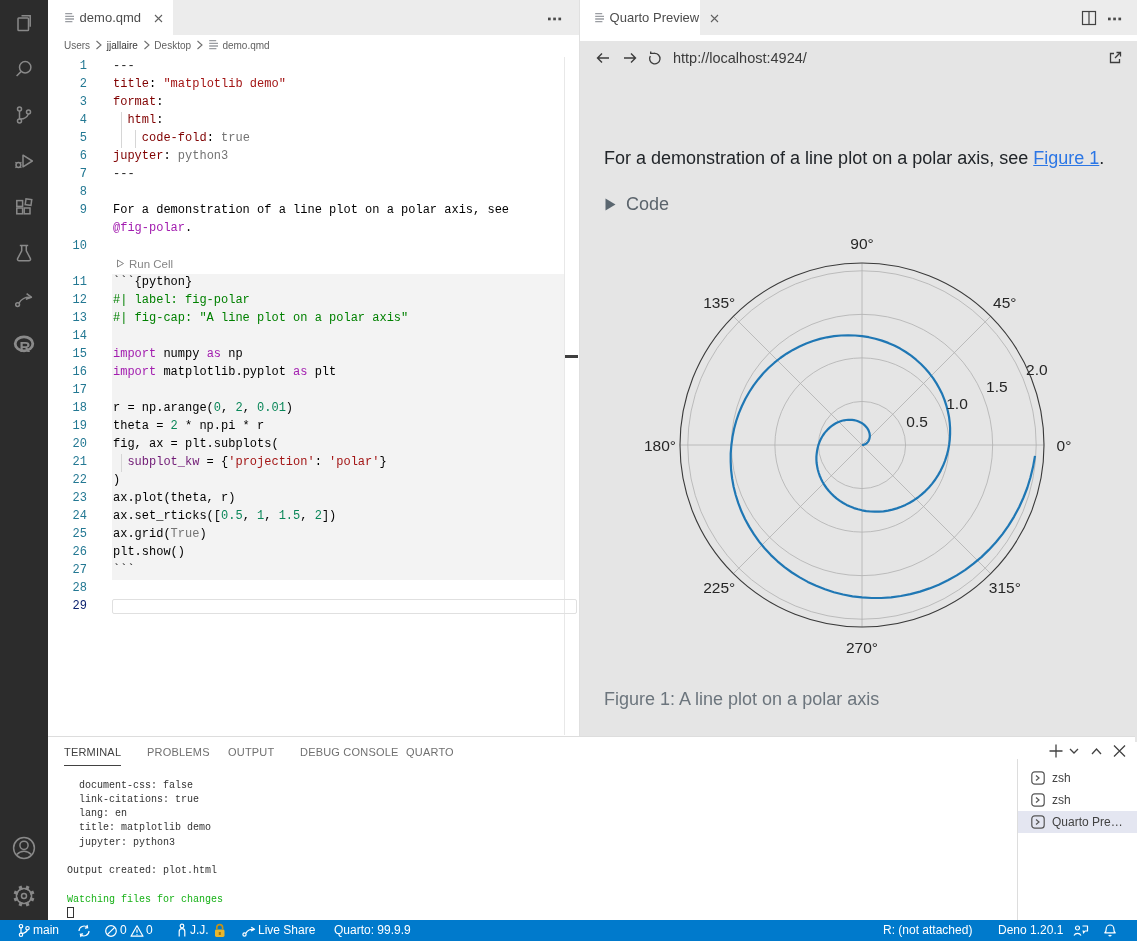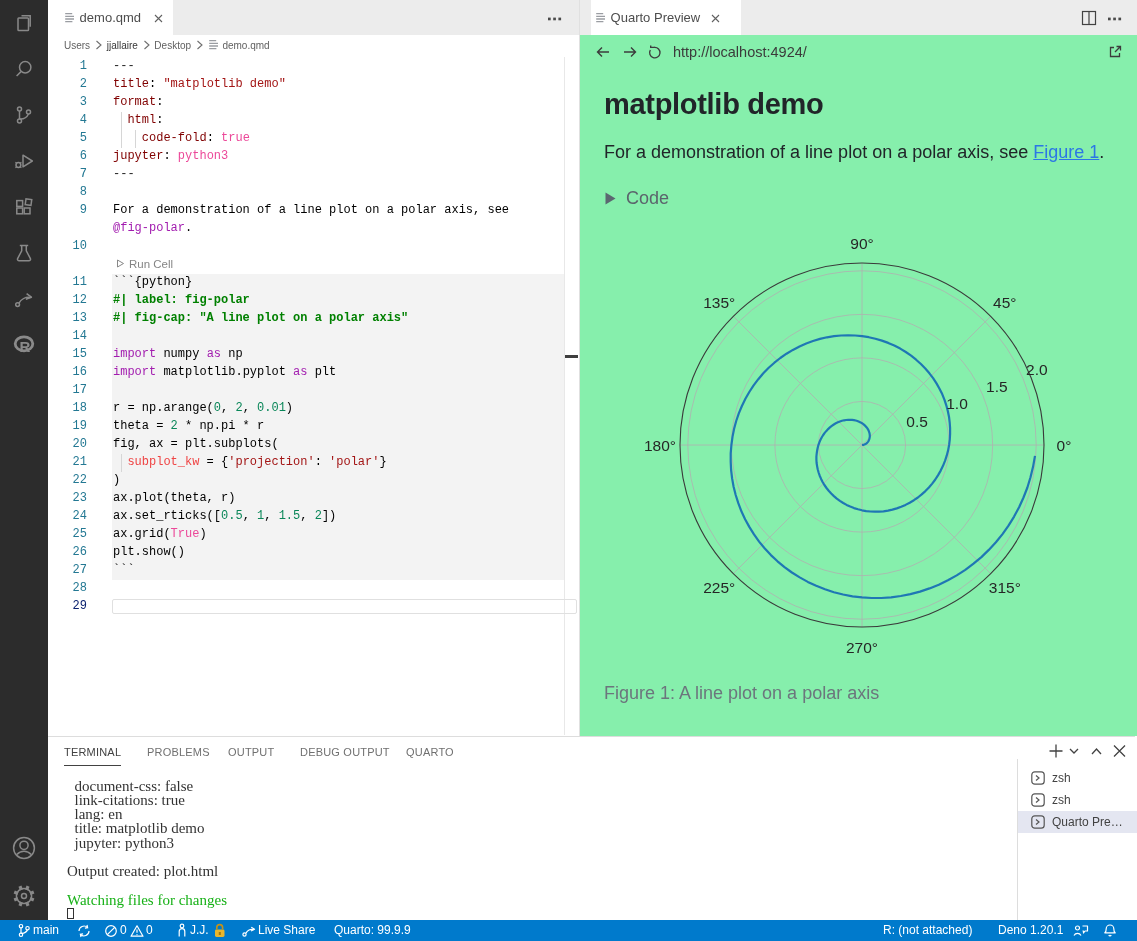--- a/index.html
+++ b/index.html
@@ -7,38 +7,38 @@
 #statusbar{position:absolute;left:0;top:920px;width:1137px;height:21px;background:#007acc;color:#fff;font-size:12px;}
 #ltabs{position:absolute;left:48px;top:0;width:531px;height:35px;background:#ececec}
 #rtabs{position:absolute;left:580px;top:0;width:557px;height:35px;background:#ececec}
 .tab{position:absolute;top:0;height:35px;background:#fff;color:#333;font-size:13px;line-height:35px;white-space:nowrap}
 #crumbs{position:absolute;left:48px;top:35px;width:531px;height:22px;background:#fff;color:#616161;font-size:10px;line-height:22px;white-space:nowrap}
 #gutter{position:absolute;left:48px;top:57px;width:39px;text-align:right;color:#237893;font-family:"Liberation Mono", monospace;font-size:12px}
 #gutter div{height:18px;line-height:18px}
 #gutter .cur{color:#0b216f}
 #codelines{position:absolute;left:113px;top:57px;color:#000;font-family:"Liberation Mono", monospace;font-size:12px;white-space:pre}
 #codelines div{height:18px;line-height:18px}
-.k{color:#800000} .s{color:#a31515} .b{color:#ec4899} .m{color:#a21caf}
-.n{color:#098658} .v{color:#ef4444} .d{color:#222}
-.c{color:#008000;font-weight:bold}
+.k{color:#800000} .s{color:#a31515} .b{color:#737373} .m{color:#a21caf}
+.n{color:#098658} .v{color:#701a75} .d{color:#222}
+.c{color:#008000;font-weight:normal}
 .rc{font-family:"Liberation Sans", sans-serif;font-size:11.5px;color:#858585;line-height:18px;height:18px;padding-left:3px}
 #cellbg{position:absolute;left:112px;top:274px;width:452px;height:306px;background:#f3f3f3}
 #emptybox{position:absolute;left:112px;top:599px;width:465px;height:15px;border:1px solid #e0e0e0;border-radius:2px}
 .guide{position:absolute;width:1px;background:#d6d6d6}
 #panel{position:absolute;left:48px;top:736px;width:1087px;height:184px;background:#fff;border-top:1px solid #ddd;font-family:"Liberation Sans", sans-serif}
 .ptab{position:absolute;top:0;height:29px;line-height:31px;font-size:11px;color:#707070;letter-spacing:0.2px}
 .ptab.act{color:#424242;border-bottom:1px solid #424242}
-#term{position:absolute;left:19px;top:41.5px;font-family:Liberation Serif, serif;font-size:15px;color:#333;white-space:pre}
+#term{position:absolute;left:19px;top:41.5px;font-family:Liberation Mono, monospace;font-size:10px;color:#333;white-space:pre}
 #term div{height:14.25px;line-height:14.25px}
 .green{color:#17b117}
 #tlist{position:absolute;left:970px;top:30px;width:119px;font-size:12px;color:#424242}
 .trow{height:22px;line-height:22px;padding-left:13px;white-space:nowrap;overflow:hidden}
 .trow.sel{background:#e4e6f1}
 .ml{font-size:15.5px;fill:#262626;text-anchor:middle;font-family:"Liberation Sans", sans-serif}
-#pv{position:absolute;left:580px;top:35px;width:557px;height:701px;background:#86efac}
+#pv{position:absolute;left:580px;top:41px;width:557px;height:701px;background:#e5e5e5}
 a.fig{color:#2b76e5;text-decoration:underline}
 </style></head><body>
 <div class="abs" style="left:48px;top:0;width:1089px;height:1px;background:#e5e5e5"></div>
 <div class="abs" style="left:579px;top:0;width:1px;height:736px;background:#e0e0e0"></div>
 <div class="abs" style="left:564px;top:57px;width:1px;height:678px;background:#e8e8e8"></div>
 <div class="abs" style="left:565px;top:355px;width:13px;height:3px;background:#3f3f3f"></div>
 <div id="abar">
     <div style="position:absolute;left:12px;top:11px;width:24px;height:24px"><svg width="24" height="24" viewBox="0 0 24 24" style="">
         <rect x="6" y="7" width="10.5" height="12.5" rx="0.8" stroke="#898989" stroke-width="1.5" fill="none"></rect>
         <path d="M9.5 4.8 h8.7 v11" stroke="#898989" stroke-width="1.5" fill="none"></path>
@@ -146,21 +146,21 @@
     <div>25</div>
     <div>26</div>
     <div>27</div>
     <div>28</div>
     <div class="cur">29</div>
   </div>
 <div id="codelines"><div><span class="d">---</span></div><div><span class="k">title</span>: <span class="s">"matplotlib demo"</span></div><div><span class="k">format</span>:</div><div>  <span class="k">html</span>:</div><div>    <span class="k">code-fold</span>: <span class="b">true</span></div><div><span class="k">jupyter</span>: <span class="b">python3</span></div><div><span class="d">---</span></div><div>&nbsp;</div><div>For a demonstration of a line plot on a polar axis, see</div><div><span class="m">@fig-polar</span>.</div><div>&nbsp;</div><div class="rc"><svg width="9" height="9" viewBox="0 0 9 9" style="margin-right:4px">
         <path d="M1.5 1 L7.5 4.5 L1.5 8 Z" fill="none" stroke="#888" stroke-width="1"></path>
       </svg>Run Cell</div><div>```{python}</div><div><span class="c">#| label: fig-polar</span></div><div><span class="c">#| fig-cap: "A line plot on a polar axis"</span></div><div>&nbsp;</div><div><span class="m">import</span> numpy <span class="m">as</span> np</div><div><span class="m">import</span> matplotlib.pyplot <span class="m">as</span> plt</div><div>&nbsp;</div><div>r = np.arange(<span class="n">0</span>, <span class="n">2</span>, <span class="n">0.01</span>)</div><div>theta = <span class="n">2</span> * np.pi * r</div><div>fig, ax = plt.subplots(</div><div>  <span class="v">subplot_kw</span> = {<span class="s">'projection'</span>: <span class="s">'polar'</span>}</div><div>)</div><div>ax.plot(theta, r)</div><div>ax.set_rticks([<span class="n">0.5</span>, <span class="n">1</span>, <span class="n">1.5</span>, <span class="n">2</span>])</div><div>ax.grid(<span class="b">True</span>)</div><div>plt.show()</div><div>```</div><div>&nbsp;</div><div>&nbsp;</div></div>
 <div id="rtabs">
-    <div class="tab" style="left:11px;width:150px;padding-left:4px;color:#4d4d4d"><svg width="12" height="13" viewBox="0 0 12 13" style="vertical-align:-2px">
+    <div class="tab" style="left:0;width:120px;padding-left:14px;color:#4d4d4d"><svg width="12" height="13" viewBox="0 0 12 13" style="vertical-align:-2px">
         <path d="M1.2 2.6 h7 M1.2 5.3 h8.8 M1.2 8 h8.8 M1.2 10.7 h7.2" stroke="#9a9da2" stroke-width="1.3" fill="none"></path>
       </svg> Quarto Preview <svg width="9" height="9" viewBox="0 0 9 9" style="margin-left:7px;vertical-align:-0.5px">
         <path d="M1 1 L8 8 M8 1 L1 8" stroke="#616161" stroke-width="1.1" fill="none"></path>
       </svg></div>
     <div style="position:absolute;right:40px;top:10px"><svg width="16" height="16" viewBox="0 0 16 16">
         <rect x="1.5" y="1.5" width="13" height="13" fill="none" stroke="#424242" stroke-width="1.2"></rect>
         <line x1="8" y1="1.5" x2="8" y2="14.5" stroke="#424242" stroke-width="1.2"></line>
       </svg></div>
     <div style="position:absolute;left:528px;top:17px">
       <svg width="14" height="4" viewBox="0 0 14 4" style="display:block">
@@ -179,21 +179,20 @@
       </svg></div>
     <div style="position:absolute;left:67px;top:9px"><svg width="16" height="16" viewBox="0 0 16 16">
         <path d="M7.35 3.42 A5.2 5.2 0 1 1 3.3 6.0" stroke="#3c3c3c" stroke-width="1.35" fill="none"></path>
         <path d="M7.9 3.42 H3.7 V1.6" stroke="#3c3c3c" stroke-width="1.35" fill="none"></path>
       </svg></div>
     <div style="position:absolute;left:93px;top:8px;font-size:14.5px;color:#3b3b3b;line-height:18px">http://localhost:4924/</div>
     <div style="position:absolute;left:527px;top:9px"><svg width="16" height="16" viewBox="0 0 16 16">
         <path d="M7 3.5 H3.5 v9 h9 V9" stroke="#3c3c3c" stroke-width="1.3" fill="none"></path>
         <path d="M9.5 2.5 h4 v4 M13.2 2.8 L8 8" stroke="#3c3c3c" stroke-width="1.3" fill="none"></path>
       </svg></div>
-    <div style="position:absolute;left:24px;top:53px;font-size:29px;font-weight:bold;color:#212529;letter-spacing:-0.3px">matplotlib demo</div>
     <div style="position:absolute;left:24px;top:107px;font-size:18px;color:#212529">For a demonstration of a line plot on a polar axis, see <a class="fig">Figure 1</a>.</div>
     <div style="position:absolute;left:25px;top:153px;font-size:18px;color:#5b646c"><svg width="11" height="13" viewBox="0 0 11 13" style="margin-right:10px;vertical-align:-1px">
         <path d="M0.5 0.5 L10.5 6.5 L0.5 12.5 Z" fill="#5b6770"></path>
       </svg>Code</div>
     <div style="position:absolute;left:24px;top:648px;font-size:18px;color:#6c757d">Figure 1: A line plot on a polar axis</div>
   </div>
 <svg width="537" height="445" viewBox="0 0 537 445" style="position:absolute;left:600px;top:225px;">
     <circle cx="262.0" cy="220.0" r="43.55" fill="none" stroke="#b0b0b0" stroke-width="0.8"></circle>
     <circle cx="262.0" cy="220.0" r="87.1" fill="none" stroke="#b0b0b0" stroke-width="0.8"></circle>
     <circle cx="262.0" cy="220.0" r="130.65" fill="none" stroke="#b0b0b0" stroke-width="0.8"></circle>
@@ -218,21 +217,21 @@
     <text x="404.8" y="368.3" class="ml">315°</text>
     <text x="317.1" y="201.6" class="ml">0.5</text>
     <text x="357.0" y="184.2" class="ml">1.0</text>
     <text x="396.9" y="166.8" class="ml">1.5</text>
     <text x="436.9" y="149.5" class="ml">2.0</text>
   </svg>
 <div id="panel">
     <div class="ptab act" style="left:16px">TERMINAL</div>
     <div class="ptab" style="left:99px">PROBLEMS</div>
     <div class="ptab" style="left:180px">OUTPUT</div>
-    <div class="ptab" style="left:252px">DEBUG OUTPUT</div>
+    <div class="ptab" style="left:252px">DEBUG CONSOLE</div>
     <div class="ptab" style="left:358px">QUARTO</div>
     <div style="position:absolute;left:1000px;top:6px"><svg width="90" height="16" viewBox="0 0 90 16">
         <path d="M8 1.5 v13 M1.5 8 h13" stroke="#424242" stroke-width="1.3"></path>
         <path d="M22 6 l4 4 4-4" fill="none" stroke="#424242" stroke-width="1.3"></path>
         <path d="M44 11 l4.5-5 4.5 5" fill="none" stroke="#424242" stroke-width="1.3"></path>
         <path d="M66 2.5 l11 11 M77 2.5 l-11 11" stroke="#424242" stroke-width="1.3"></path>
       </svg></div>
     <div style="position:absolute;left:969px;top:22px;width:1px;height:162px;background:#ddd"></div>
     <div id="term"><div>  document-css: false</div><div>  link-citations: true</div><div>  lang: en</div><div>  title: matplotlib demo</div><div>  jupyter: python3</div><div>&nbsp;</div><div>Output created: plot.html</div><div>&nbsp;</div><div class="green">Watching files for changes</div><div><span style="display:inline-block;width:7px;height:11px;border:1px solid #333"></span></div></div>
     <div id="tlist">

